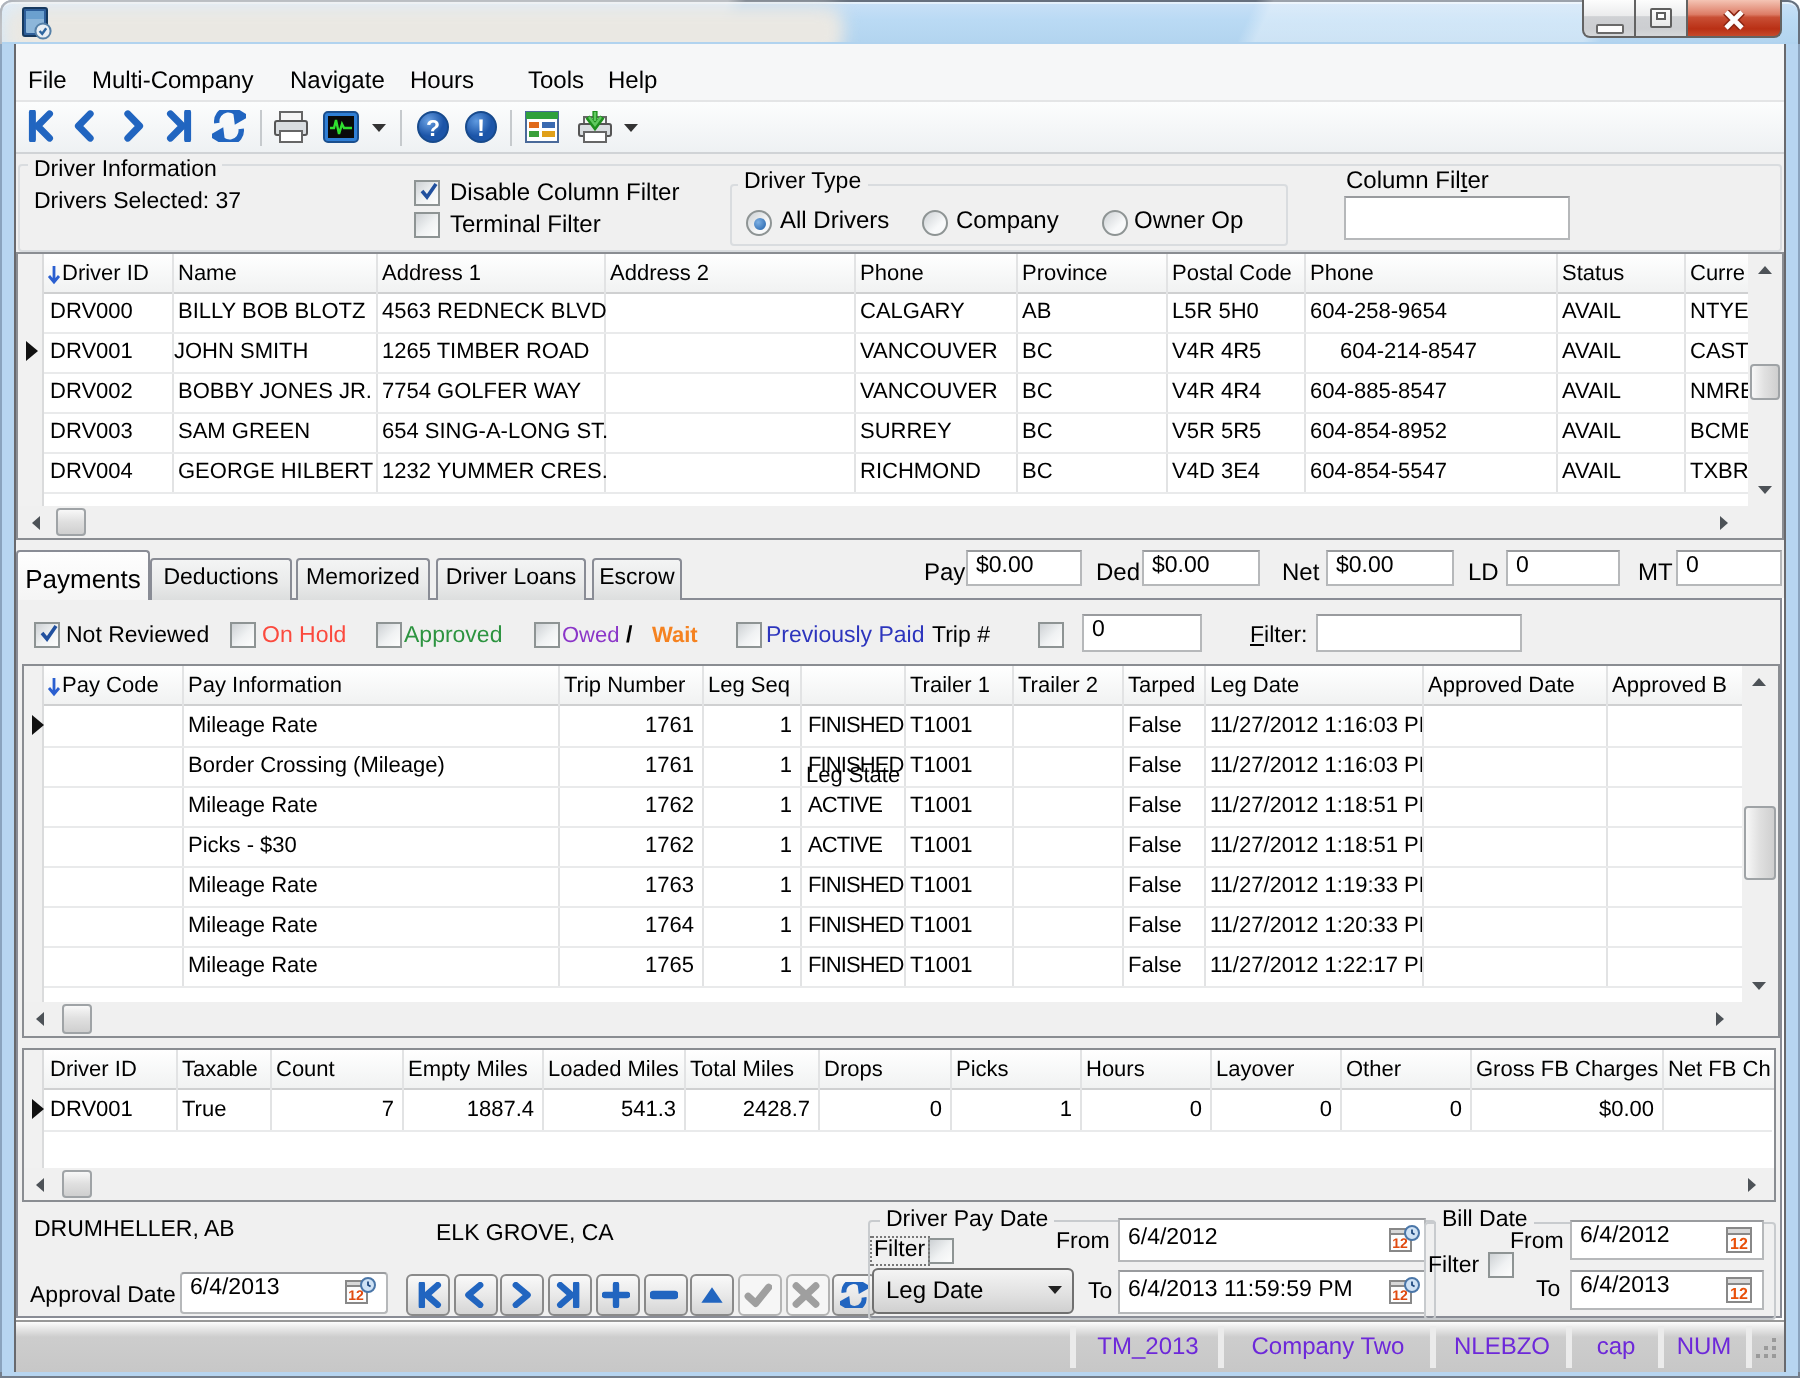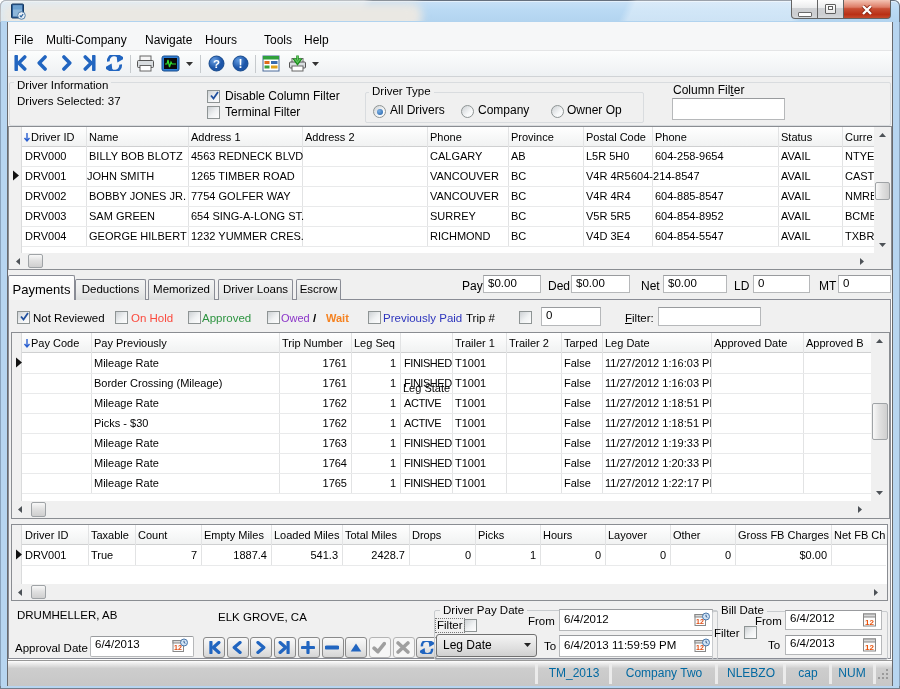--- a/index.html
+++ b/index.html
@@ -41,21 +41,21 @@
 .sthumbv{position:absolute;background:linear-gradient(90deg,#f8f8f8,#e0e0e0 48%,#cfcfcf);border:1px solid #9fa3a6;border-radius:2px;box-sizing:border-box;z-index:3;}
 .corner{position:absolute;background:#f0f0f0;z-index:2;}
 .tab{position:absolute;top:279px;height:21px;background:linear-gradient(180deg,#f3f4f4,#e9eaea 60%,#dcdede);border:1px solid #898c95;border-bottom:none;border-radius:2px 2px 0 0;box-sizing:border-box;z-index:4;}
 .tab span{position:absolute;left:0;right:0;top:3px;text-align:center;font-size:11.5px;}
 #tabsel{position:absolute;left:8px;top:275px;width:67px;height:25px;background:linear-gradient(180deg,#fefefe,#f5f5f5);border:1px solid #898c95;border-bottom:none;border-radius:2px 2px 0 0;box-sizing:border-box;z-index:6;}
 #tabsel span{position:absolute;left:0;right:0;top:6px;text-align:center;font-size:13px;}
 #tabpage{position:absolute;left:8px;top:299px;width:883px;height:360px;background:#f0f0f0;border:1px solid #898c95;box-sizing:border-box;z-index:1;}
 .nbtn{position:absolute;top:637px;width:22px;height:21px;background:linear-gradient(180deg,#f9f9f9,#e9e9e9 50%,#d5d5d5);border:1px solid #8a8a8a;border-radius:3px;box-sizing:border-box;z-index:8;}
 #statusbar{position:absolute;left:8px;top:660px;width:884px;height:26px;background:linear-gradient(180deg,#fdfdfd 0%,#ececec 10%,#cdcdcd 30%,#c7c7c7 100%);border-top:1px solid #989898;box-sizing:border-box;z-index:9;}
 .ssep{position:absolute;top:663px;width:3px;height:21px;background:#ebebeb;z-index:10;}
-.stxt{position:absolute;top:666px;font-size:12px;color:#0369a1;z-index:10;white-space:nowrap;}
+.stxt{position:absolute;top:666px;font-size:12px;color:#6d28d9;z-index:10;white-space:nowrap;}
 .z{z-index:8;}
 </style></head><body>
 <div id="win">
 <div id="titlebar">
       <div class="streak"></div>
       <div id="titleglow"></div>
       <div style="position:absolute;left:1px;top:21px;width:898px;height:1px;background:#b1d3ef;"></div>
     </div>
 <svg class="abs" style="left:10px;top:3px;z-index:3;" width="17" height="17" viewBox="0 0 17 17">
 <rect x="1.5" y="1" width="12" height="14" rx="1" fill="#2e5e99" stroke="#16395f"></rect>
@@ -223,21 +223,21 @@
       <div class="gtxt" style="left:577px;top:23px;">L5R 5H0</div>
       <div class="gtxt" style="left:646px;top:23px;">604-258-9654</div>
       <div class="gtxt" style="left:772px;top:23px;">AVAIL</div>
       <div class="gtxt" style="left:836px;top:23px;">NTYEB</div>
       <div class="gtxt" style="left:16px;top:43px;">DRV001</div>
       <div class="gtxt" style="left:78px;top:43px;">JOHN SMITH</div>
       <div class="gtxt" style="left:182px;top:43px;">1265 TIMBER ROAD</div>
       <div class="gtxt" style="left:421px;top:43px;">VANCOUVER</div>
       <div class="gtxt" style="left:502px;top:43px;">BC</div>
       <div class="gtxt" style="left:577px;top:43px;">V4R 4R5</div>
-      <div class="gtxt" style="left:622px;top:43px;">604-214-8547</div>
+      <div class="gtxt" style="left:661px;top:43px;">604-214-8547</div>
       <div class="gtxt" style="left:772px;top:43px;">AVAIL</div>
       <div class="gtxt" style="left:836px;top:43px;">CASTB</div>
       <div class="gtxt" style="left:16px;top:63px;">DRV002</div>
       <div class="gtxt" style="left:80px;top:63px;">BOBBY JONES JR.</div>
       <div class="gtxt" style="left:182px;top:63px;">7754 GOLFER WAY</div>
       <div class="gtxt" style="left:421px;top:63px;">VANCOUVER</div>
       <div class="gtxt" style="left:502px;top:63px;">BC</div>
       <div class="gtxt" style="left:577px;top:63px;">V4R 4R4</div>
       <div class="gtxt" style="left:646px;top:63px;">604-885-8547</div>
       <div class="gtxt" style="left:772px;top:63px;">AVAIL</div>
@@ -354,21 +354,21 @@
       <div class="vline" style="left:699px;top:0;height:160px;"></div>
       <div class="vline" style="left:791px;top:0;height:160px;"></div>
       <div class="hline" style="left:10px;top:40px;width:849px;"></div>
       <div class="hline" style="left:10px;top:60px;width:849px;"></div>
       <div class="hline" style="left:10px;top:80px;width:849px;"></div>
       <div class="hline" style="left:10px;top:100px;width:849px;"></div>
       <div class="hline" style="left:10px;top:120px;width:849px;"></div>
       <div class="hline" style="left:10px;top:140px;width:849px;"></div>
       <div class="hline" style="left:10px;top:160px;width:849px;"></div>
       <div class="gtxt" style="left:19px;top:4px;">Pay Code</div>
-      <div class="gtxt" style="left:82px;top:4px;">Pay Previously</div>
+      <div class="gtxt" style="left:82px;top:4px;">Pay Information</div>
       <div class="gtxt" style="left:270px;top:4px;">Trip Number</div>
       <div class="gtxt" style="left:342px;top:4px;">Leg Seq</div>
       <div class="gtxt" style="left:391px;top:4px;margin-top:45px;">Leg State</div>
       <div class="gtxt" style="left:443px;top:4px;">Trailer 1</div>
       <div class="gtxt" style="left:497px;top:4px;">Trailer 2</div>
       <div class="gtxt" style="left:552px;top:4px;">Tarped</div>
       <div class="gtxt" style="left:593px;top:4px;">Leg Date</div>
       <div class="gtxt" style="left:702px;top:4px;">Approved Date</div>
       <div class="gtxt" style="left:794px;top:4px;">Approved B</div>
       <svg class="abs" style="left:11px;top:5px;" width="8" height="11" viewBox="0 0 8 11">

